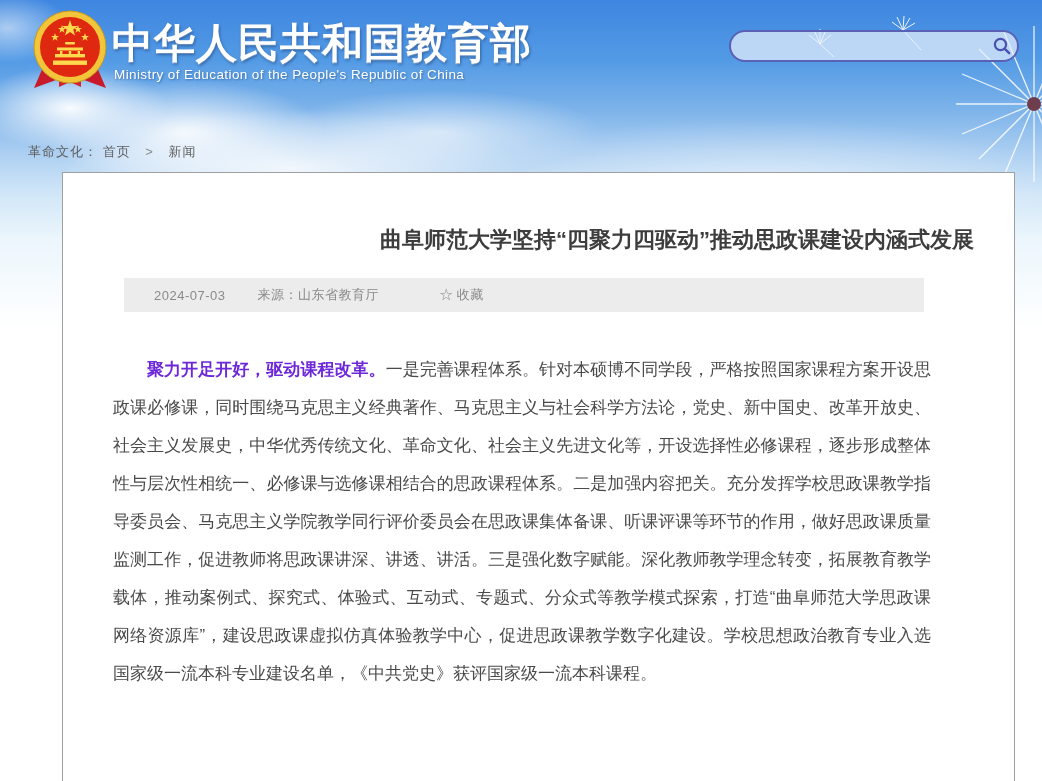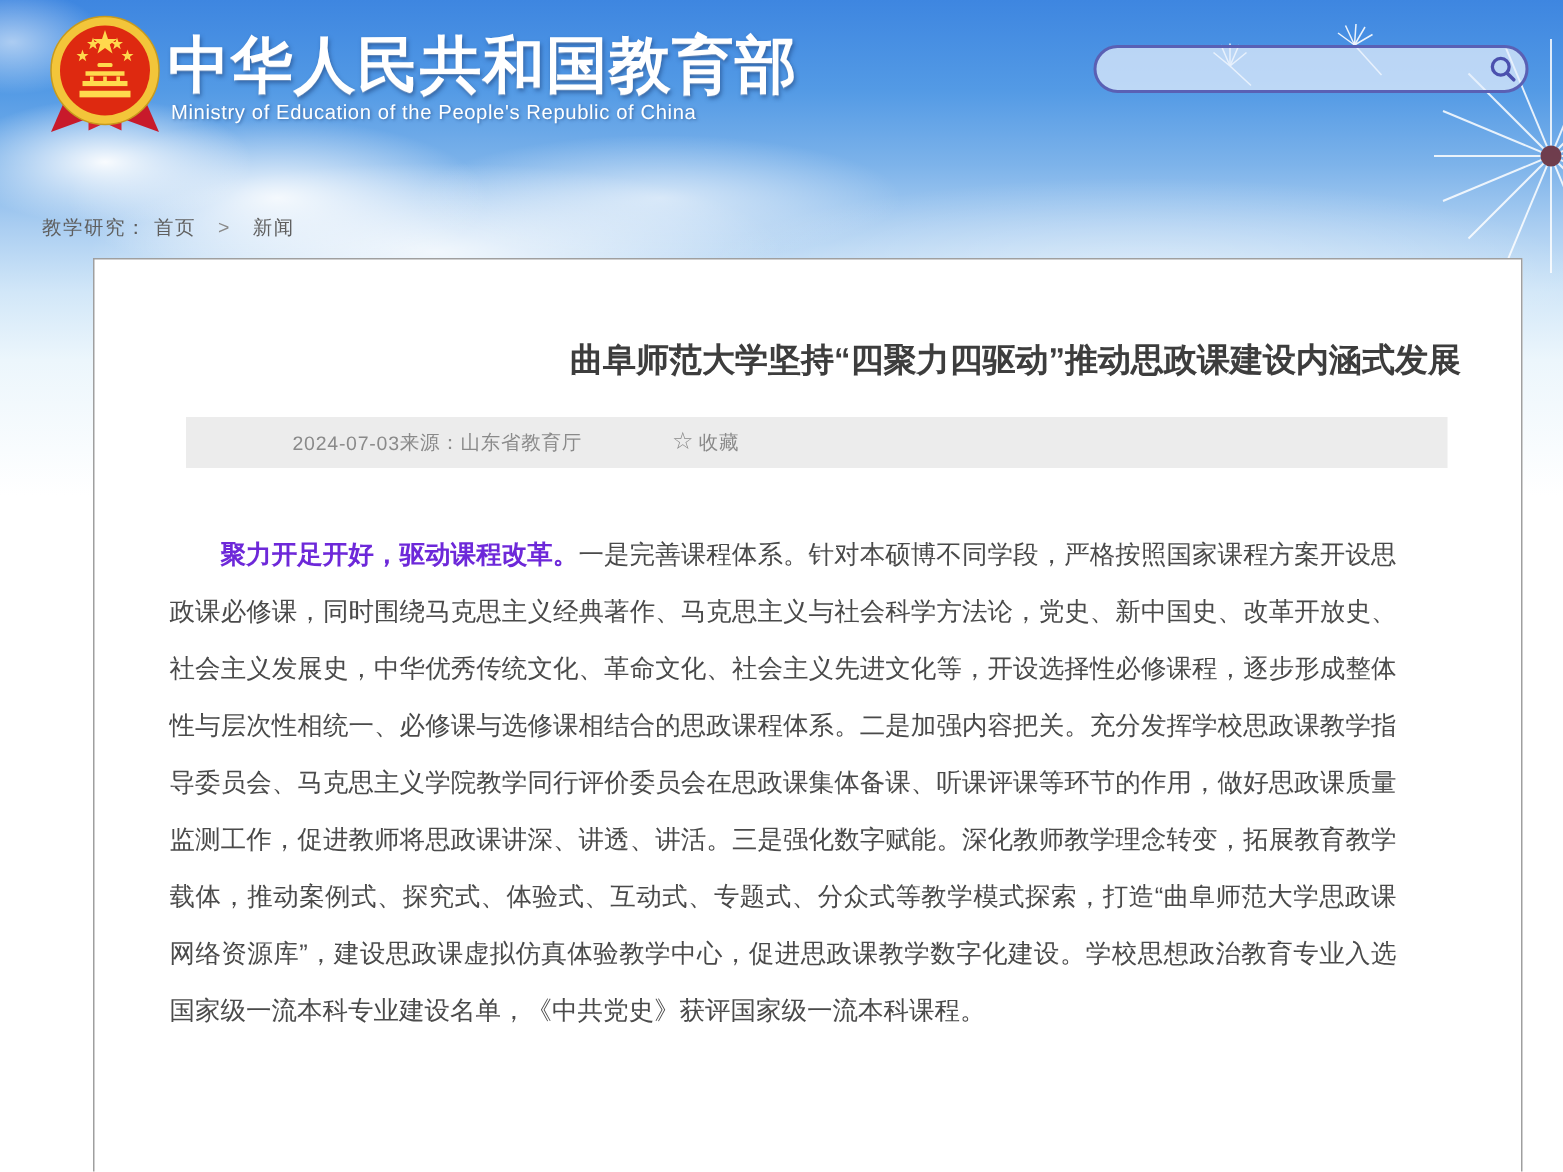--- a/index.html
+++ b/index.html
@@ -68,24 +68,24 @@
   }
   .article-title{
     margin:54px 40px 0 40px;
     font-size:22px;line-height:26px;font-weight:bold;color:#3d3d3d;
     text-align:right;
   }
   .meta-bar{
     margin:25px 0 0 61px;width:800px;height:34px;
     background:#ececec;
     display:flex;align-items:center;
-    font-size:13px;color:#8a8a8a;letter-spacing:.5px;padding-left:41px;
+    font-size:13px;color:#8a8a8a;letter-spacing:.5px;
   }
   .meta-date{margin-left:30px;}
-  .meta-source{}
+  .meta-source{margin-left:32px;}
   .meta-fav{margin-left:60px;cursor:pointer;display:flex;align-items:center;}
   .meta-fav .star{font-size:16px;margin-right:3px;line-height:1;}
 
   .article-body{
     width:818px;margin:39px 0 0 50px;
     font-size:17px;line-height:38px;color:#4a4a4a;
     text-align:justify;
   }
   .article-body p{margin:0 0 5px 0;text-indent:2em;}
   .article-body .lead{font-weight:bold;color:#6d28d9;}
@@ -168,21 +168,21 @@
     <button class="search-btn">
       <svg width="20" height="20" viewBox="0 0 20 20">
         <circle cx="8.5" cy="8.5" r="5.6" fill="none" stroke="#4b51ae" stroke-width="2.2"></circle>
         <line x1="12.8" y1="12.8" x2="17.2" y2="17.2" stroke="#4b51ae" stroke-width="2.4" stroke-linecap="round"></line>
       </svg>
     </button>
   </div>
 </div>
 
 <div class="breadcrumb">
-  <span>教学研究：</span>
+  <span>革命文化：</span>
   <a>首页</a>
   <span class="sep">&gt;</span>
   <a>新闻</a>
 </div>
 
 <div class="content-box">
   <h1 class="article-title">曲阜师范大学坚持“四聚力四驱动”推动思政课建设内涵式发展</h1>
 
   <div class="meta-bar">
     <span class="meta-date">2024-07-03</span>

